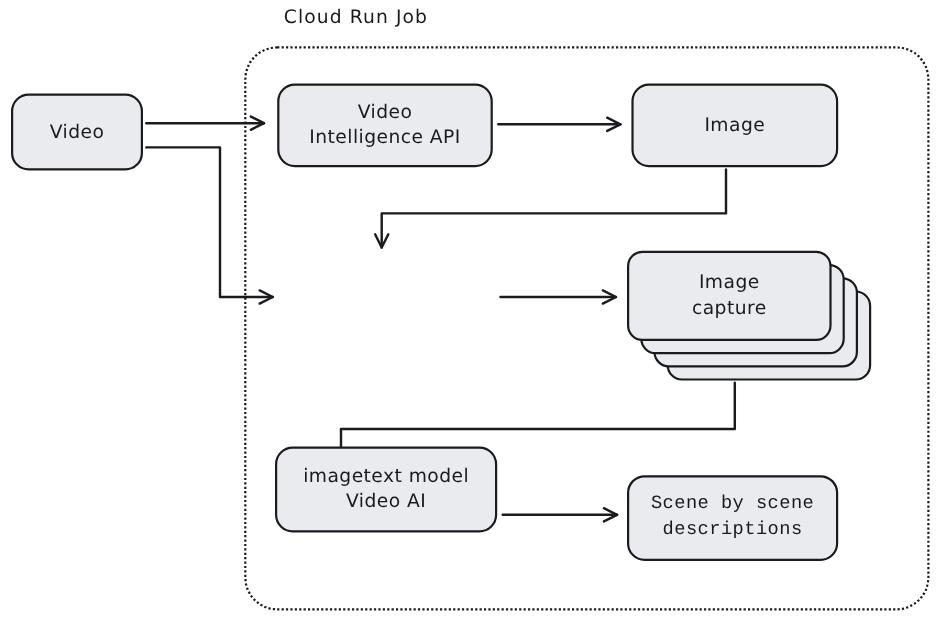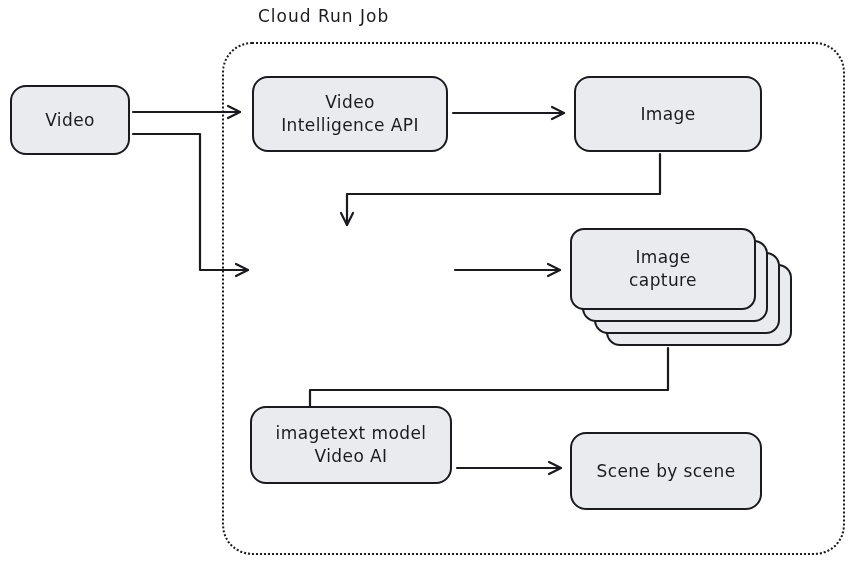--- a/index.html
+++ b/index.html
@@ -107,17 +107,18 @@
   <div class="node" style="left:570px; top:228px; width:186px; height:82px; border-radius:14px;">
     <span>Image</span>
     <span>capture</span>
   </div>
 
   <div class="node" style="left:250px; top:406px; width:202px; height:78px;">
     <span>imagetext model</span>
     <span>Video AI</span>
   </div>
 
-  <div class="node" style="left:570px; top:432px; width:192px; height:78px;">
+  <div class="node" style="left:570px; top:432px; width:192px; height:78px;font-family:Liberation Mono, monospace;">
     <span>Scene by scene</span>
+    <span>descriptions</span>
   </div>
 
 </div>
 
 </body></html>

